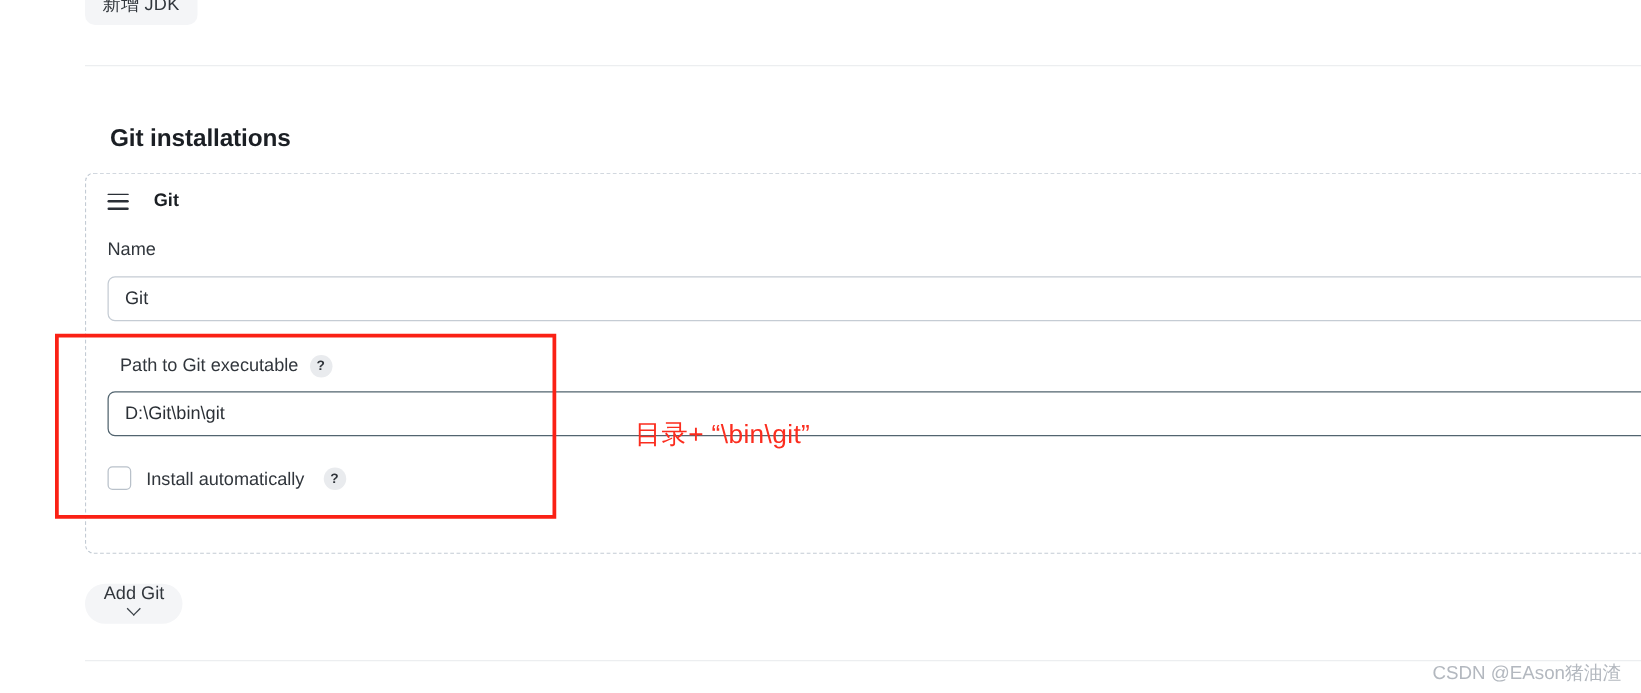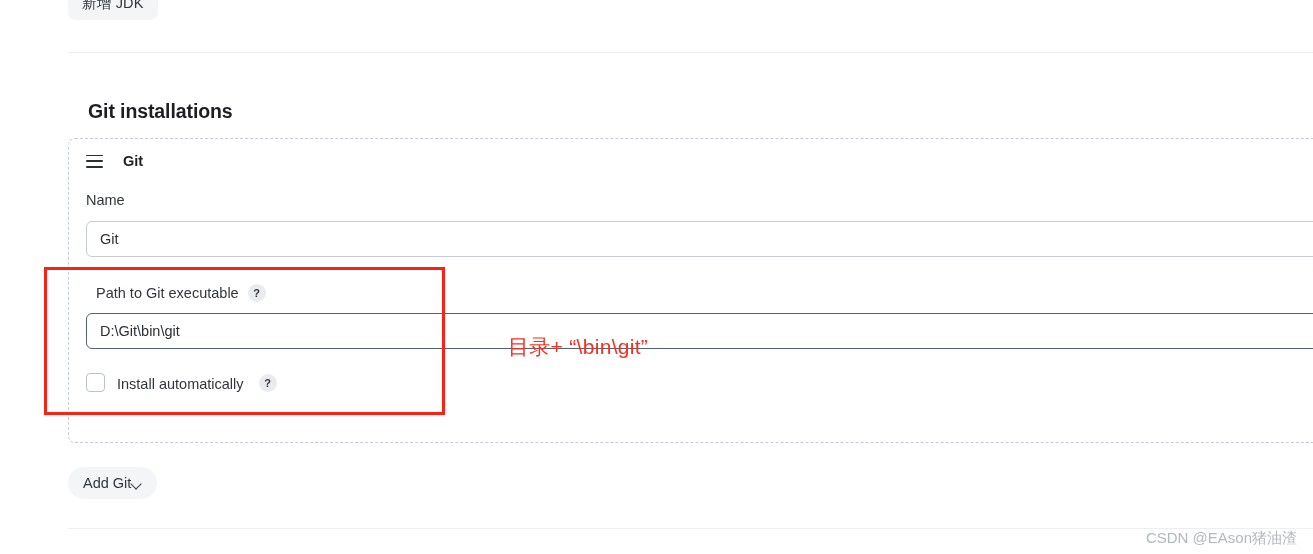--- a/index.html
+++ b/index.html
@@ -185,20 +185,21 @@
     padding: 0 15px;
     display: flex;
     align-items: center;
     background: #f4f5f7;
     border: none;
     border-radius: 16px;
     font-family: "Liberation Sans", "DejaVu Sans", sans-serif;
     font-size: 14.5px;
     color: #31363c;
     cursor: pointer;
+    flex-direction: column;
   }
   .chev {
     width: 11px;
     height: 7px;
     position: relative;
   }
   .chev::before {
     content: "";
     position: absolute;
     left: 1px;

